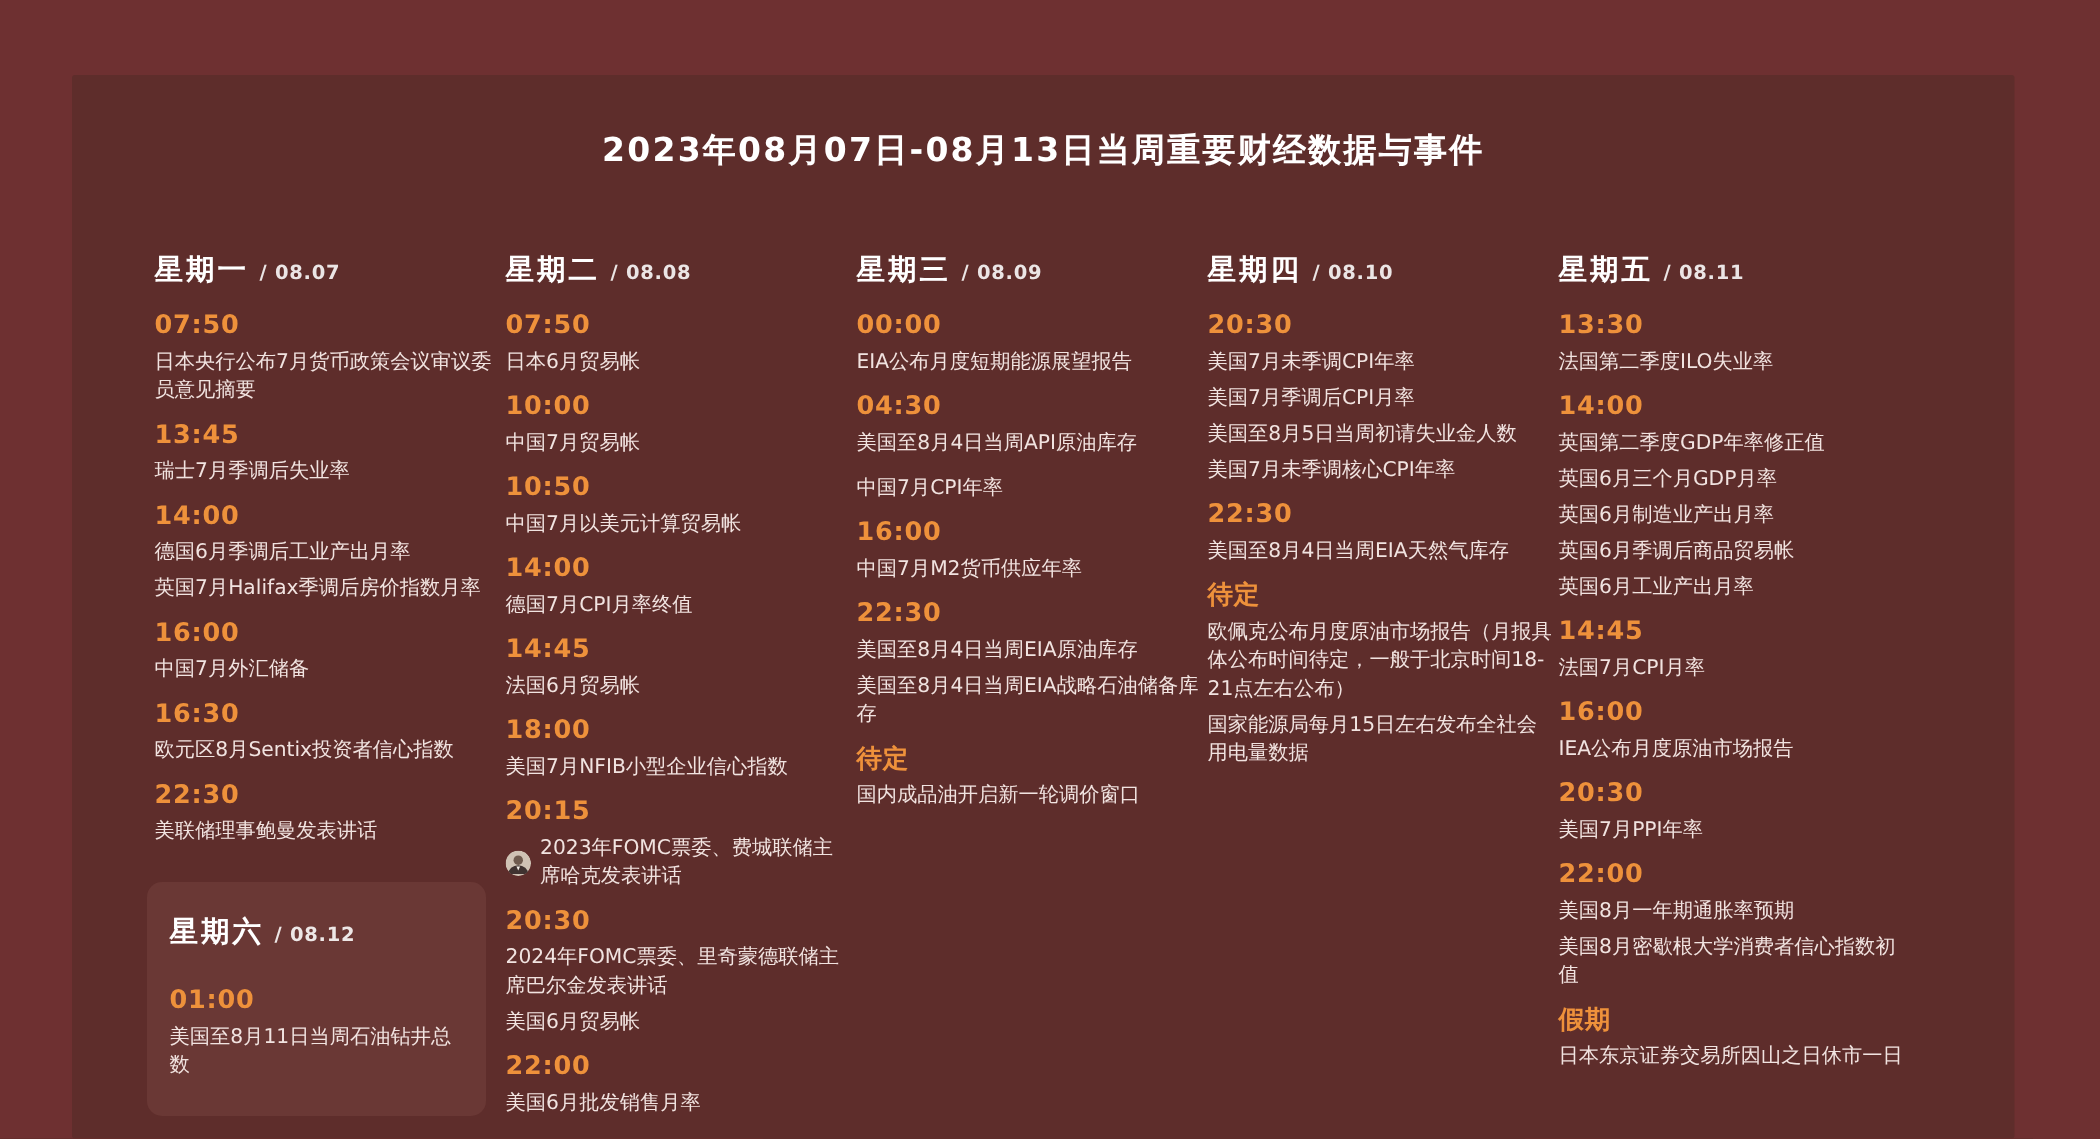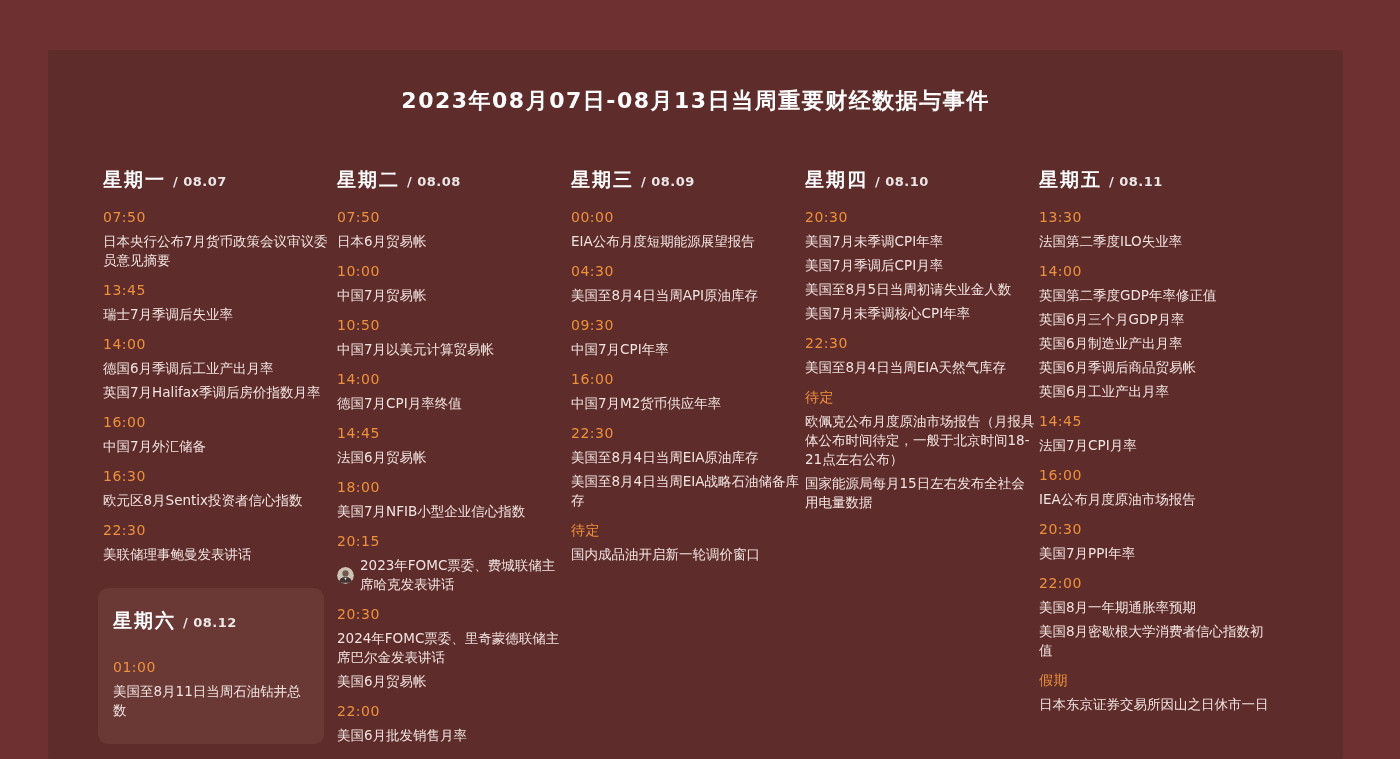--- a/index.html
+++ b/index.html
@@ -25,21 +25,21 @@
   .column{width:230px;flex:0 0 230px;}
   .day-header{white-space:nowrap;margin-bottom:15px;}
   .day-name{
     color:var(--heading,#FFFFFF);font-size:19px;font-weight:bold;letter-spacing:2px;
   }
   .day-date{
     color:rgba(255,255,255,0.88);font-size:13px;font-weight:bold;margin-left:7px;letter-spacing:0.5px;
   }
   .slot{margin-top:11px;}
   .slot-time{
-    color:var(--accent,#EE913B);font-size:14px;font-weight:normal;
+    color:var(--accent,#EE913B);font-size:17px;font-weight:bold;
     line-height:19px;letter-spacing:0.5px;
   }
   .event{
     color:var(--event-text,#F1E3E0);font-size:13.5px;line-height:19px;margin-top:5px;
   }
   .event.with-avatar{display:flex;align-items:center;}
   .avatar{
     flex:0 0 17px;width:17px;height:17px;margin-right:6px;margin-top:1px;
     border-radius:50%;overflow:hidden;display:inline-block;
   }
@@ -141,21 +141,20 @@
         <div class="day-header"><span class="day-name">星期三</span><span class="day-date">/ 08.09</span></div>
         <div class="slot">
           <div class="slot-time">00:00</div>
           <div class="event">EIA公布月度短期能源展望报告</div>
         </div>
         <div class="slot">
           <div class="slot-time">04:30</div>
           <div class="event">美国至8月4日当周API原油库存</div>
         </div>
         <div class="slot">
-          <div class="slot-time">09:30</div>
           <div class="event">中国7月CPI年率</div>
         </div>
         <div class="slot">
           <div class="slot-time">16:00</div>
           <div class="event">中国7月M2货币供应年率</div>
         </div>
         <div class="slot">
           <div class="slot-time">22:30</div>
           <div class="event">美国至8月4日当周EIA原油库存</div>
           <div class="event">美国至8月4日当周EIA战略石油储备库存</div>

